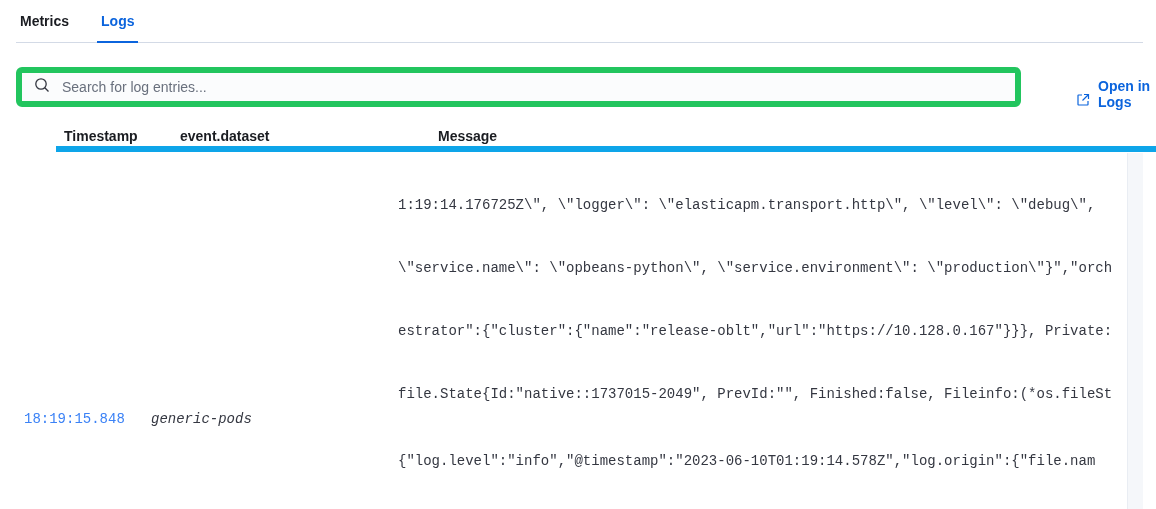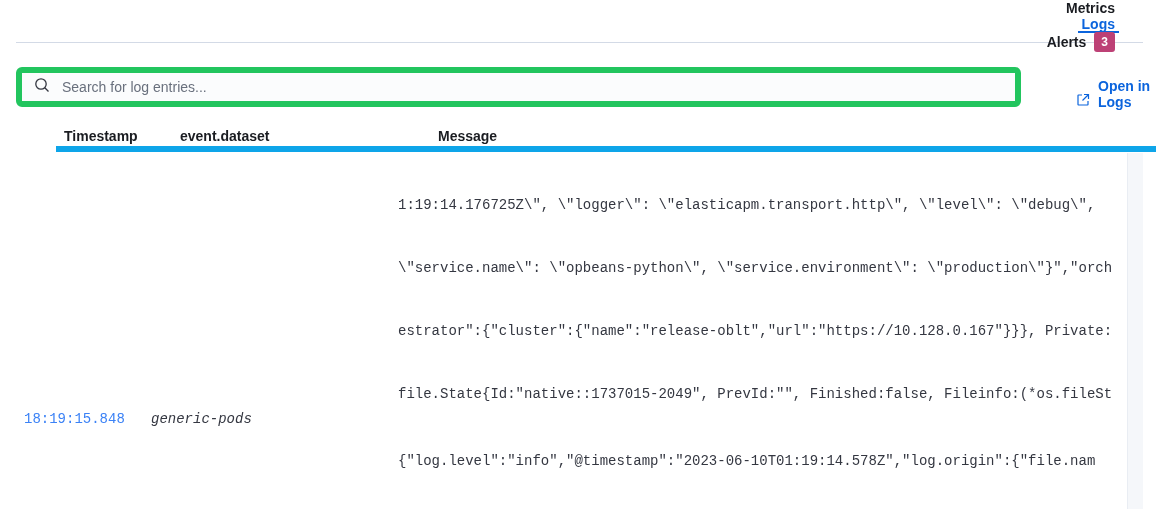--- a/index.html
+++ b/index.html
@@ -1,19 +1,19 @@
 <!DOCTYPE html>
 <html><head>
 <meta charset="utf-8">
 <style>
   * { box-sizing: border-box; margin: 0; padding: 0; }
   html, body { width: 1156px; height: 509px; overflow: hidden; background: #ffffff; }
   body { font-family: "Liberation Sans", "DejaVu Sans", sans-serif; color: #1a1c21; position: relative; }
 
-  .tabs { position: absolute; left: 16px; top: 0; width: 1127px; height: 43px; border-bottom: 1px solid #d3dae6; display: flex; align-items: flex-end; flex-direction: column; }
+  .tabs { position: absolute; left: 16px; top: 0; width: 1127px; height: 43px; border-bottom: 1px solid #d3dae6; display: flex; align-items: flex-end; }
   .tab { position: relative; height: 43px; display: flex; align-items: center; font-size: 14px; font-weight: bold; color: #1a1c21; margin-right: 24px; padding: 0 4px; cursor: pointer; }
   .tab.active { color: #0b64dd; }
   .tab.active::after { content: ""; position: absolute; left: 0; right: 0; bottom: -1px; height: 2px; background: #0b64dd; }
   .badge { display: inline-block; background: #bd4176; color: #fff; font-size: 12px; font-weight: bold; border-radius: 3px; padding: 2px 7px; margin-left: 8px; line-height: 16px; }
 
   .search { position: absolute; left: 16px; top: 67px; width: 1005px; height: 40px; border: 6px solid #22c55e; border-radius: 6px; background: #fbfcfd; display: flex; align-items: center; padding-left: 12px; }
   .search svg { width: 16px; height: 16px; }
   .search input { border: none; outline: none; background: transparent; font-family: "Liberation Sans", sans-serif; font-size: 14px; color: #1a1c21; margin-left: 12px; width: 900px; }
   .search input::placeholder { color: #69707d; }
 
@@ -33,24 +33,20 @@
 </style>
 </head>
 <body>
 
 <div class="tabs">
   <div class="tab">
       <span>Metrics</span>
     </div>
   <div class="tab active">
       <span>Logs</span>
-    </div>
-  <div class="tab">
-      <span>Alerts</span>
-      <span class="badge">3</span>
     </div>
 </div>
 
 <div class="search">
   <span>
     <svg viewBox="0 0 16 16">
         <circle cx="7" cy="7" r="5.2" fill="none" stroke="#343741" stroke-width="1.3"></circle>
         <line x1="10.8" y1="10.8" x2="14.5" y2="14.5" stroke="#343741" stroke-width="1.3"></line>
       </svg>
   </span>

